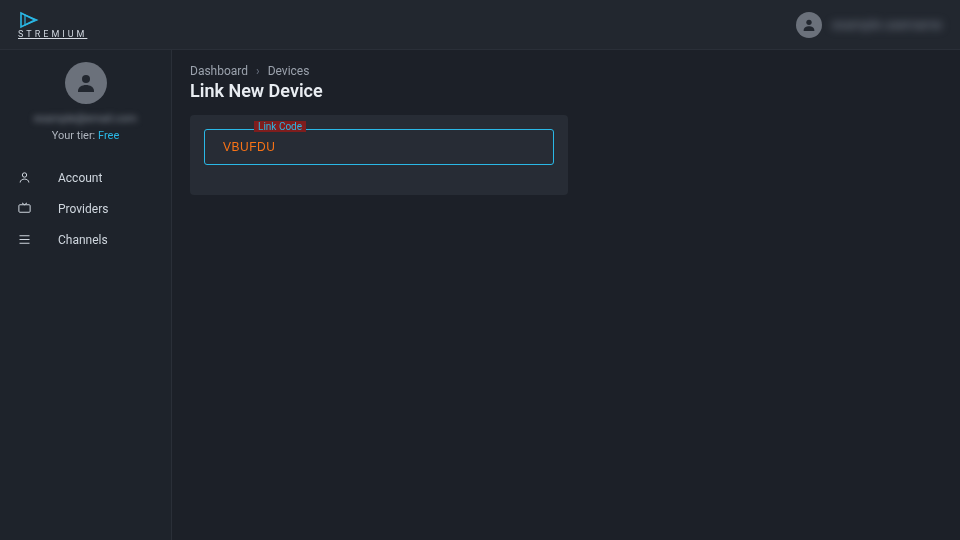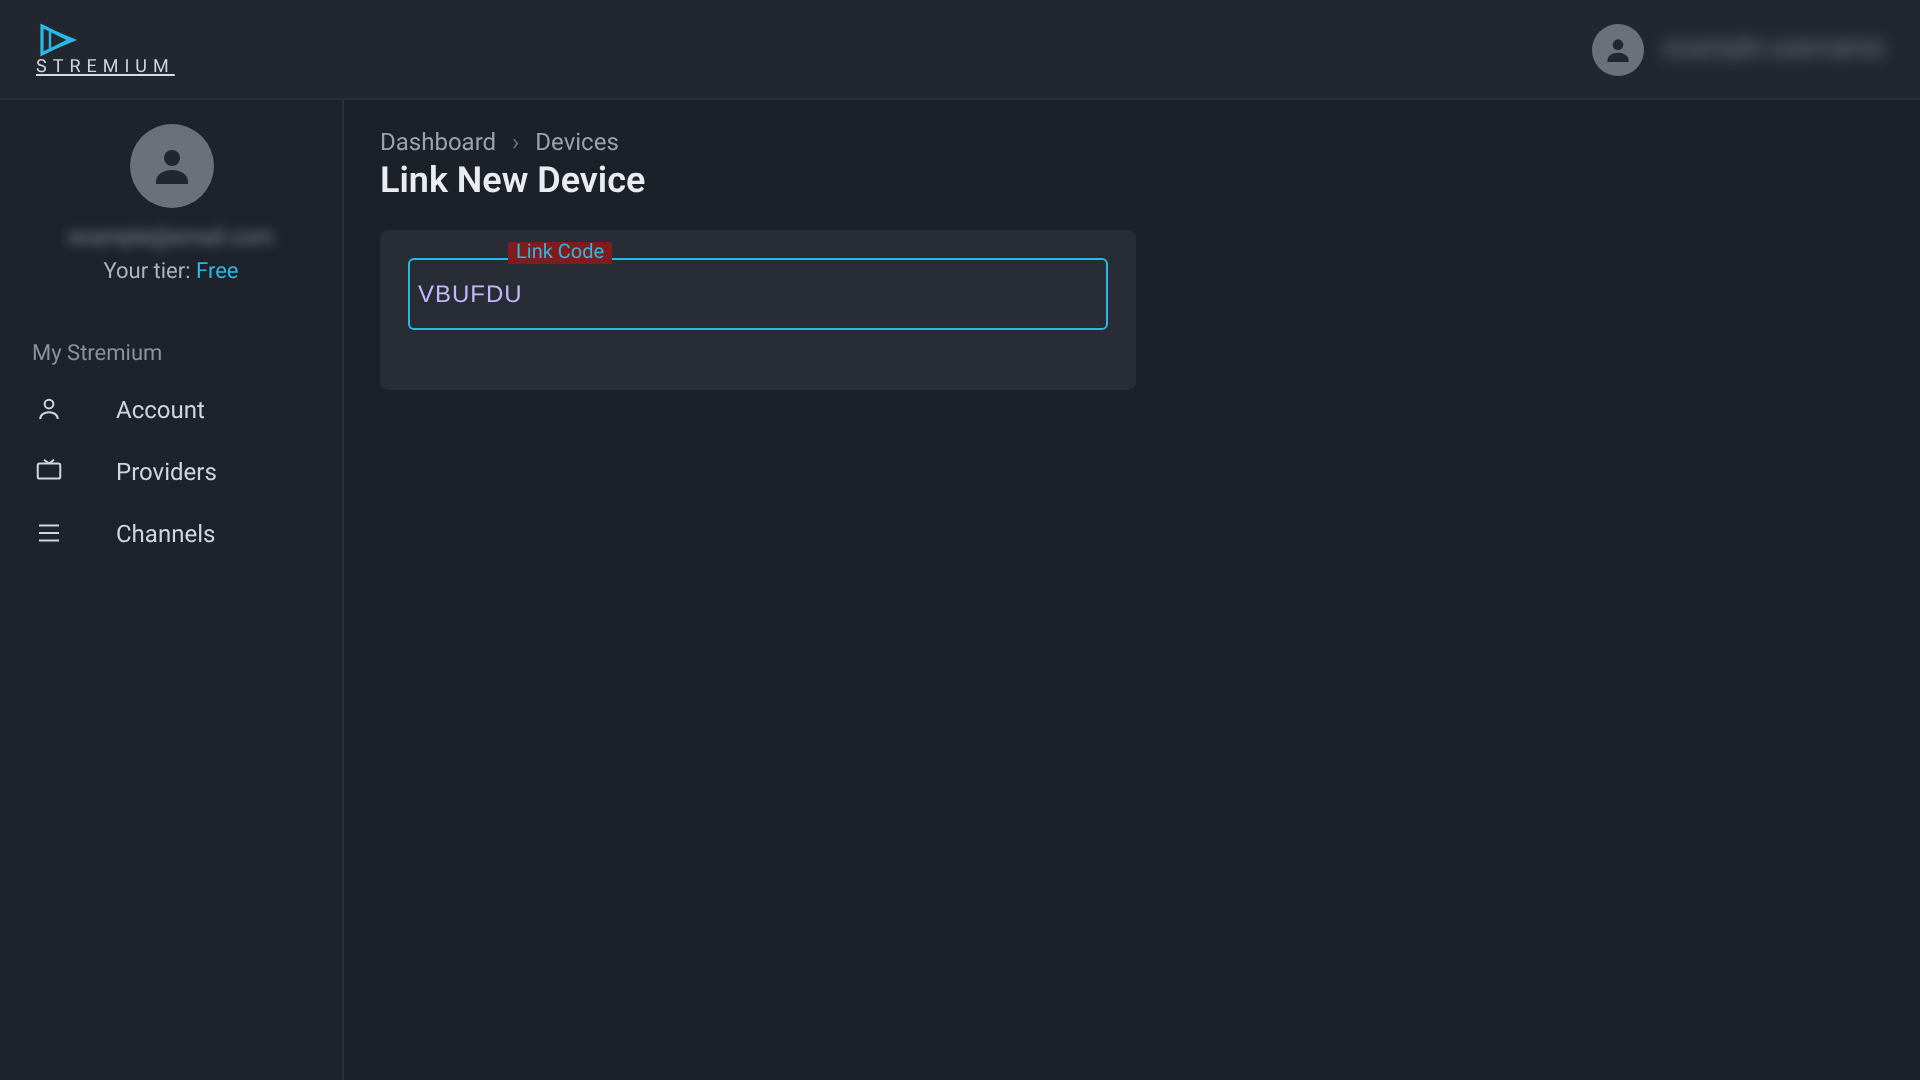--- a/index.html
+++ b/index.html
@@ -124,23 +124,23 @@
       background: #7f1d1d;
       padding: 0 4px;
       margin-left: 40px;
     }
     .field-input {
       width: 100%;
       height: 36px;
       background: transparent;
       border: 1px solid #2ab8e6;
       border-radius: 3px;
-      padding: 0 4px;
-      font-size: 12px;
-      color: #c4b5fd;
+      padding: 0 18px;
+      font-size: 12px;
+      color: #f97316;
       outline: none;
       letter-spacing: 0.5px;
     }
     .link-btn {
       width: 100%;
       height: 26px;
       background: #2ab8e6;
       border: 3px solid #e11b1b;
       color: #0e1218;
       font-size: 11px;
@@ -178,21 +178,20 @@
     <div class="avatar-lg">
       <svg width="24" height="24" viewBox="0 0 24 24">
           <circle cx="12" cy="8" r="4"></circle>
           <path d="M4 20c0-4 4-6 8-6s8 2 8 6v1H4z"></path>
         </svg>
     </div>
     <div class="blurred-email">example@email.com</div>
     <div class="tier-line">
       <span>Your tier: </span><span class="tier-val">Free</span>
     </div>
-    <div class="sidebar-heading">My Stremium</div>
 
     <div class="nav-item">
       <span class="ico">
         <svg width="15" height="15" viewBox="0 0 24 24">
             <circle cx="12" cy="8" r="3.5"></circle>
             <path d="M5 20c0-3.5 3.5-5.5 7-5.5s7 2 7 5.5"></path>
           </svg>
       </span>
       <span>Account</span>
     </div>

